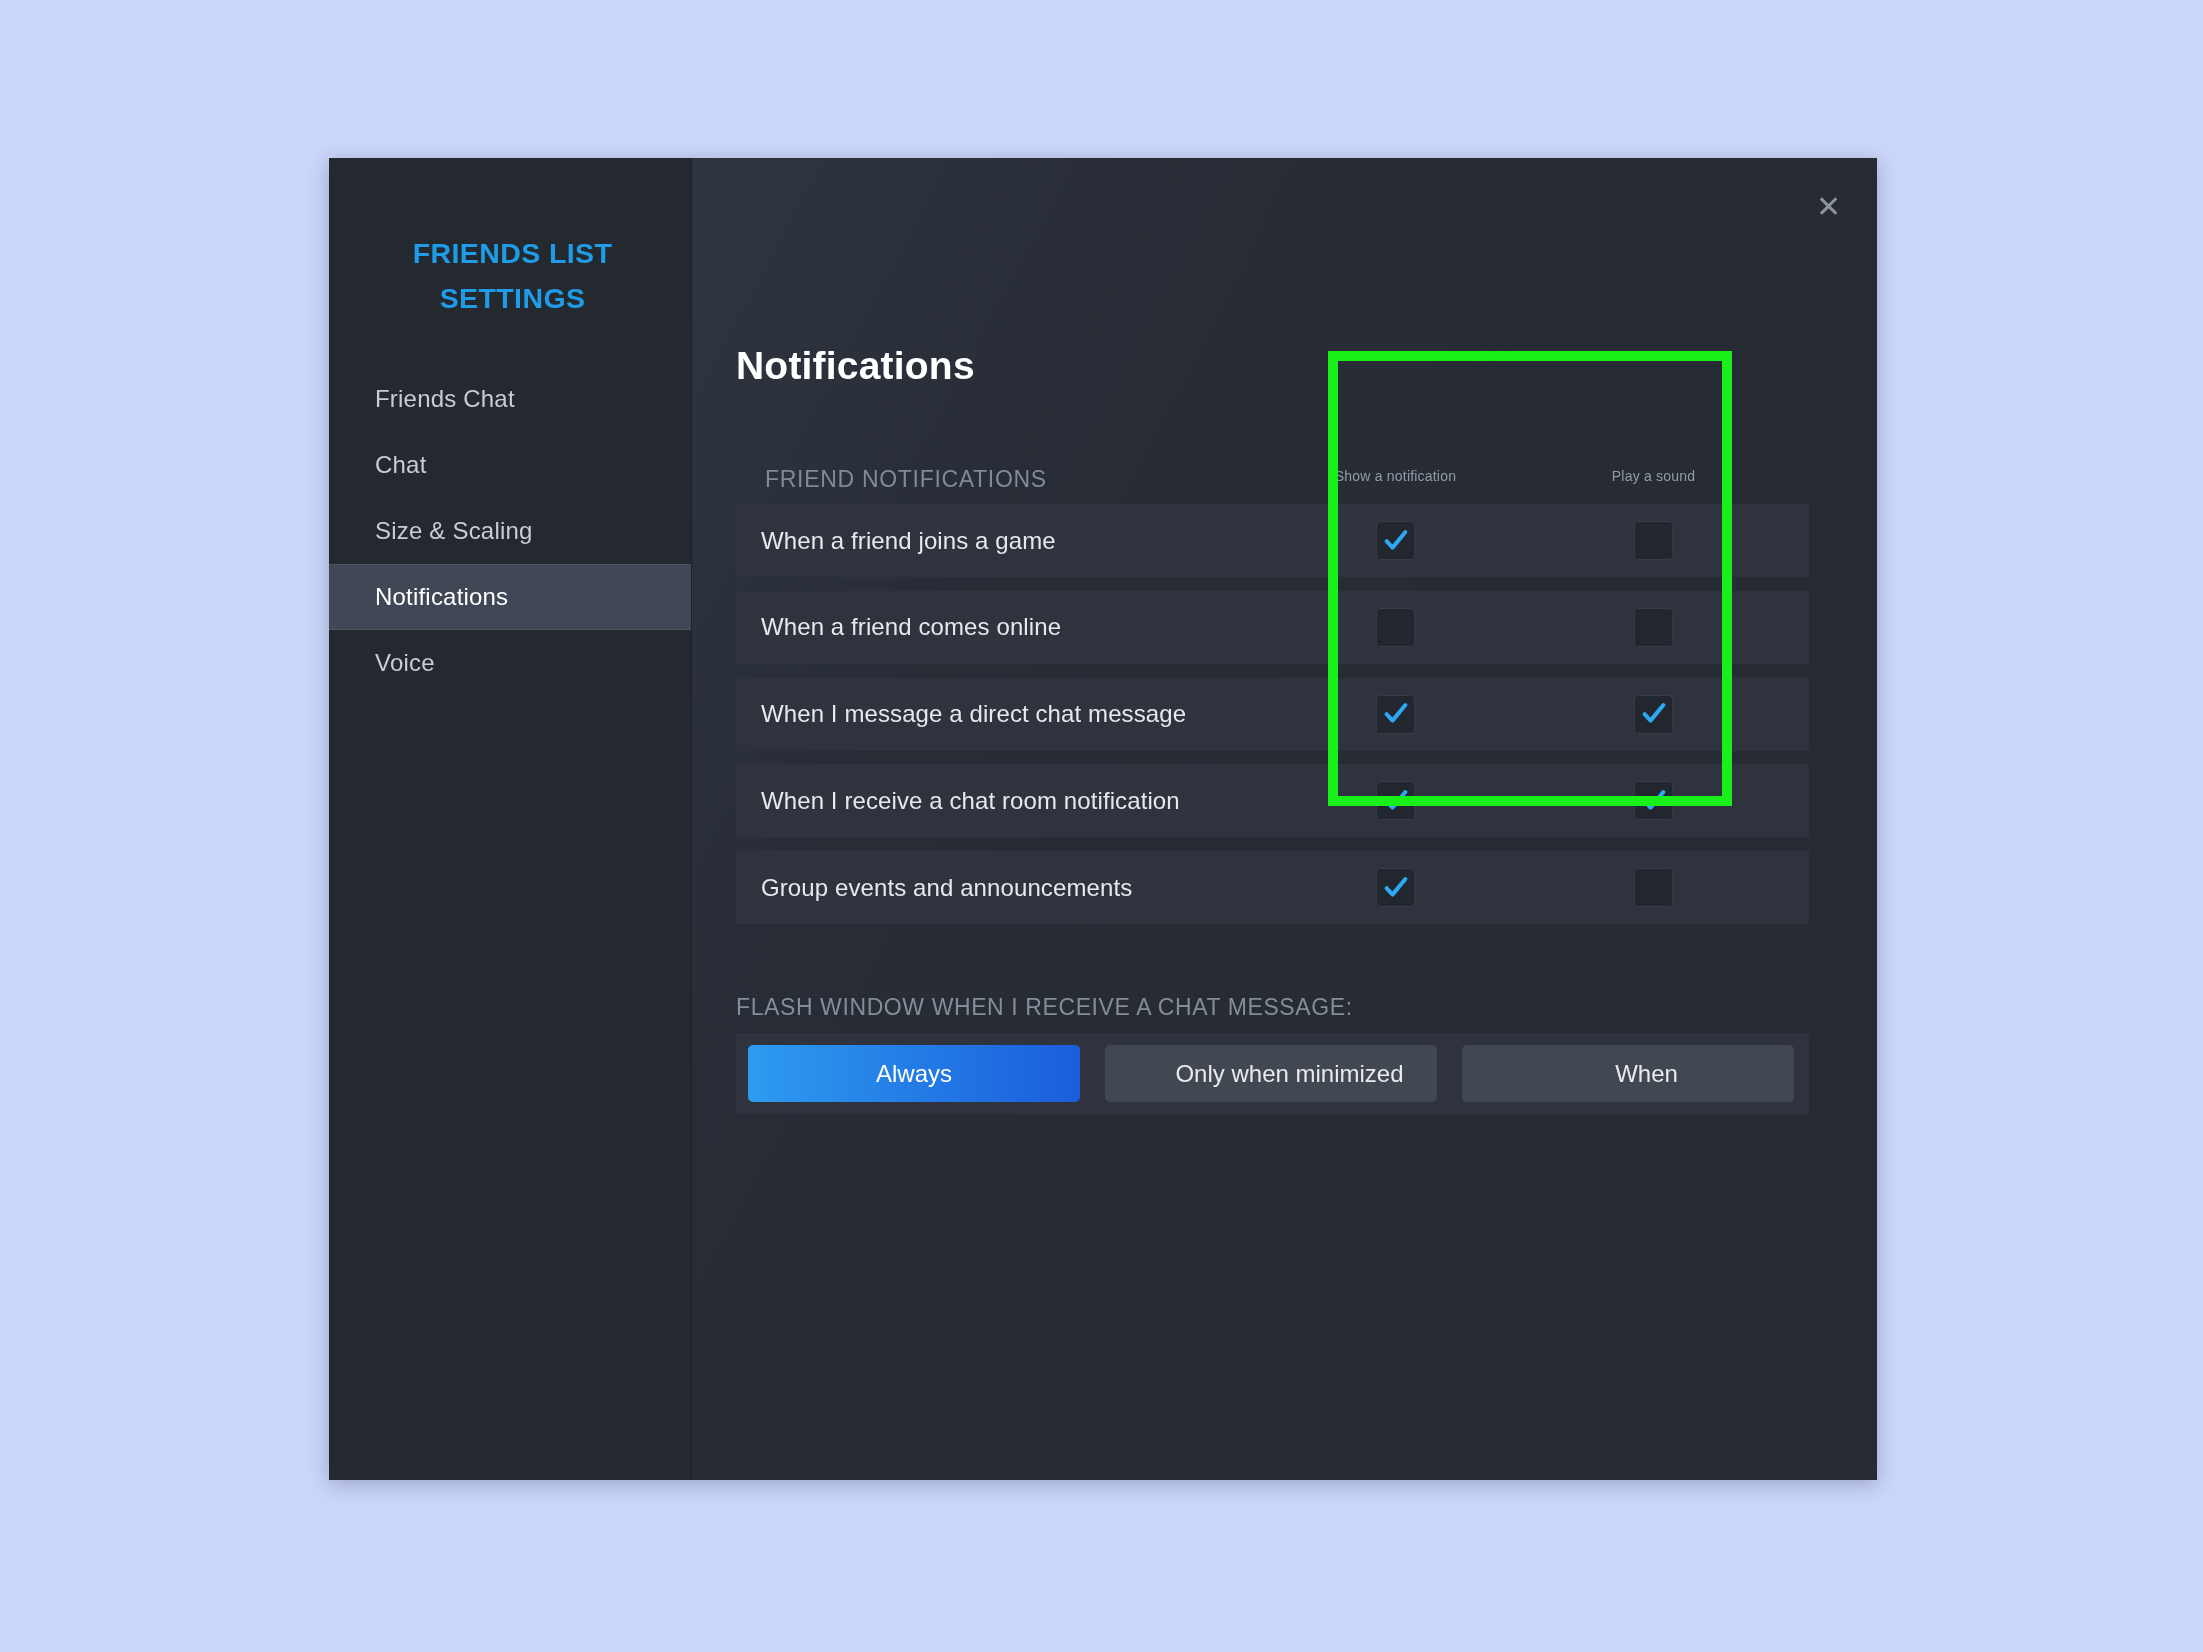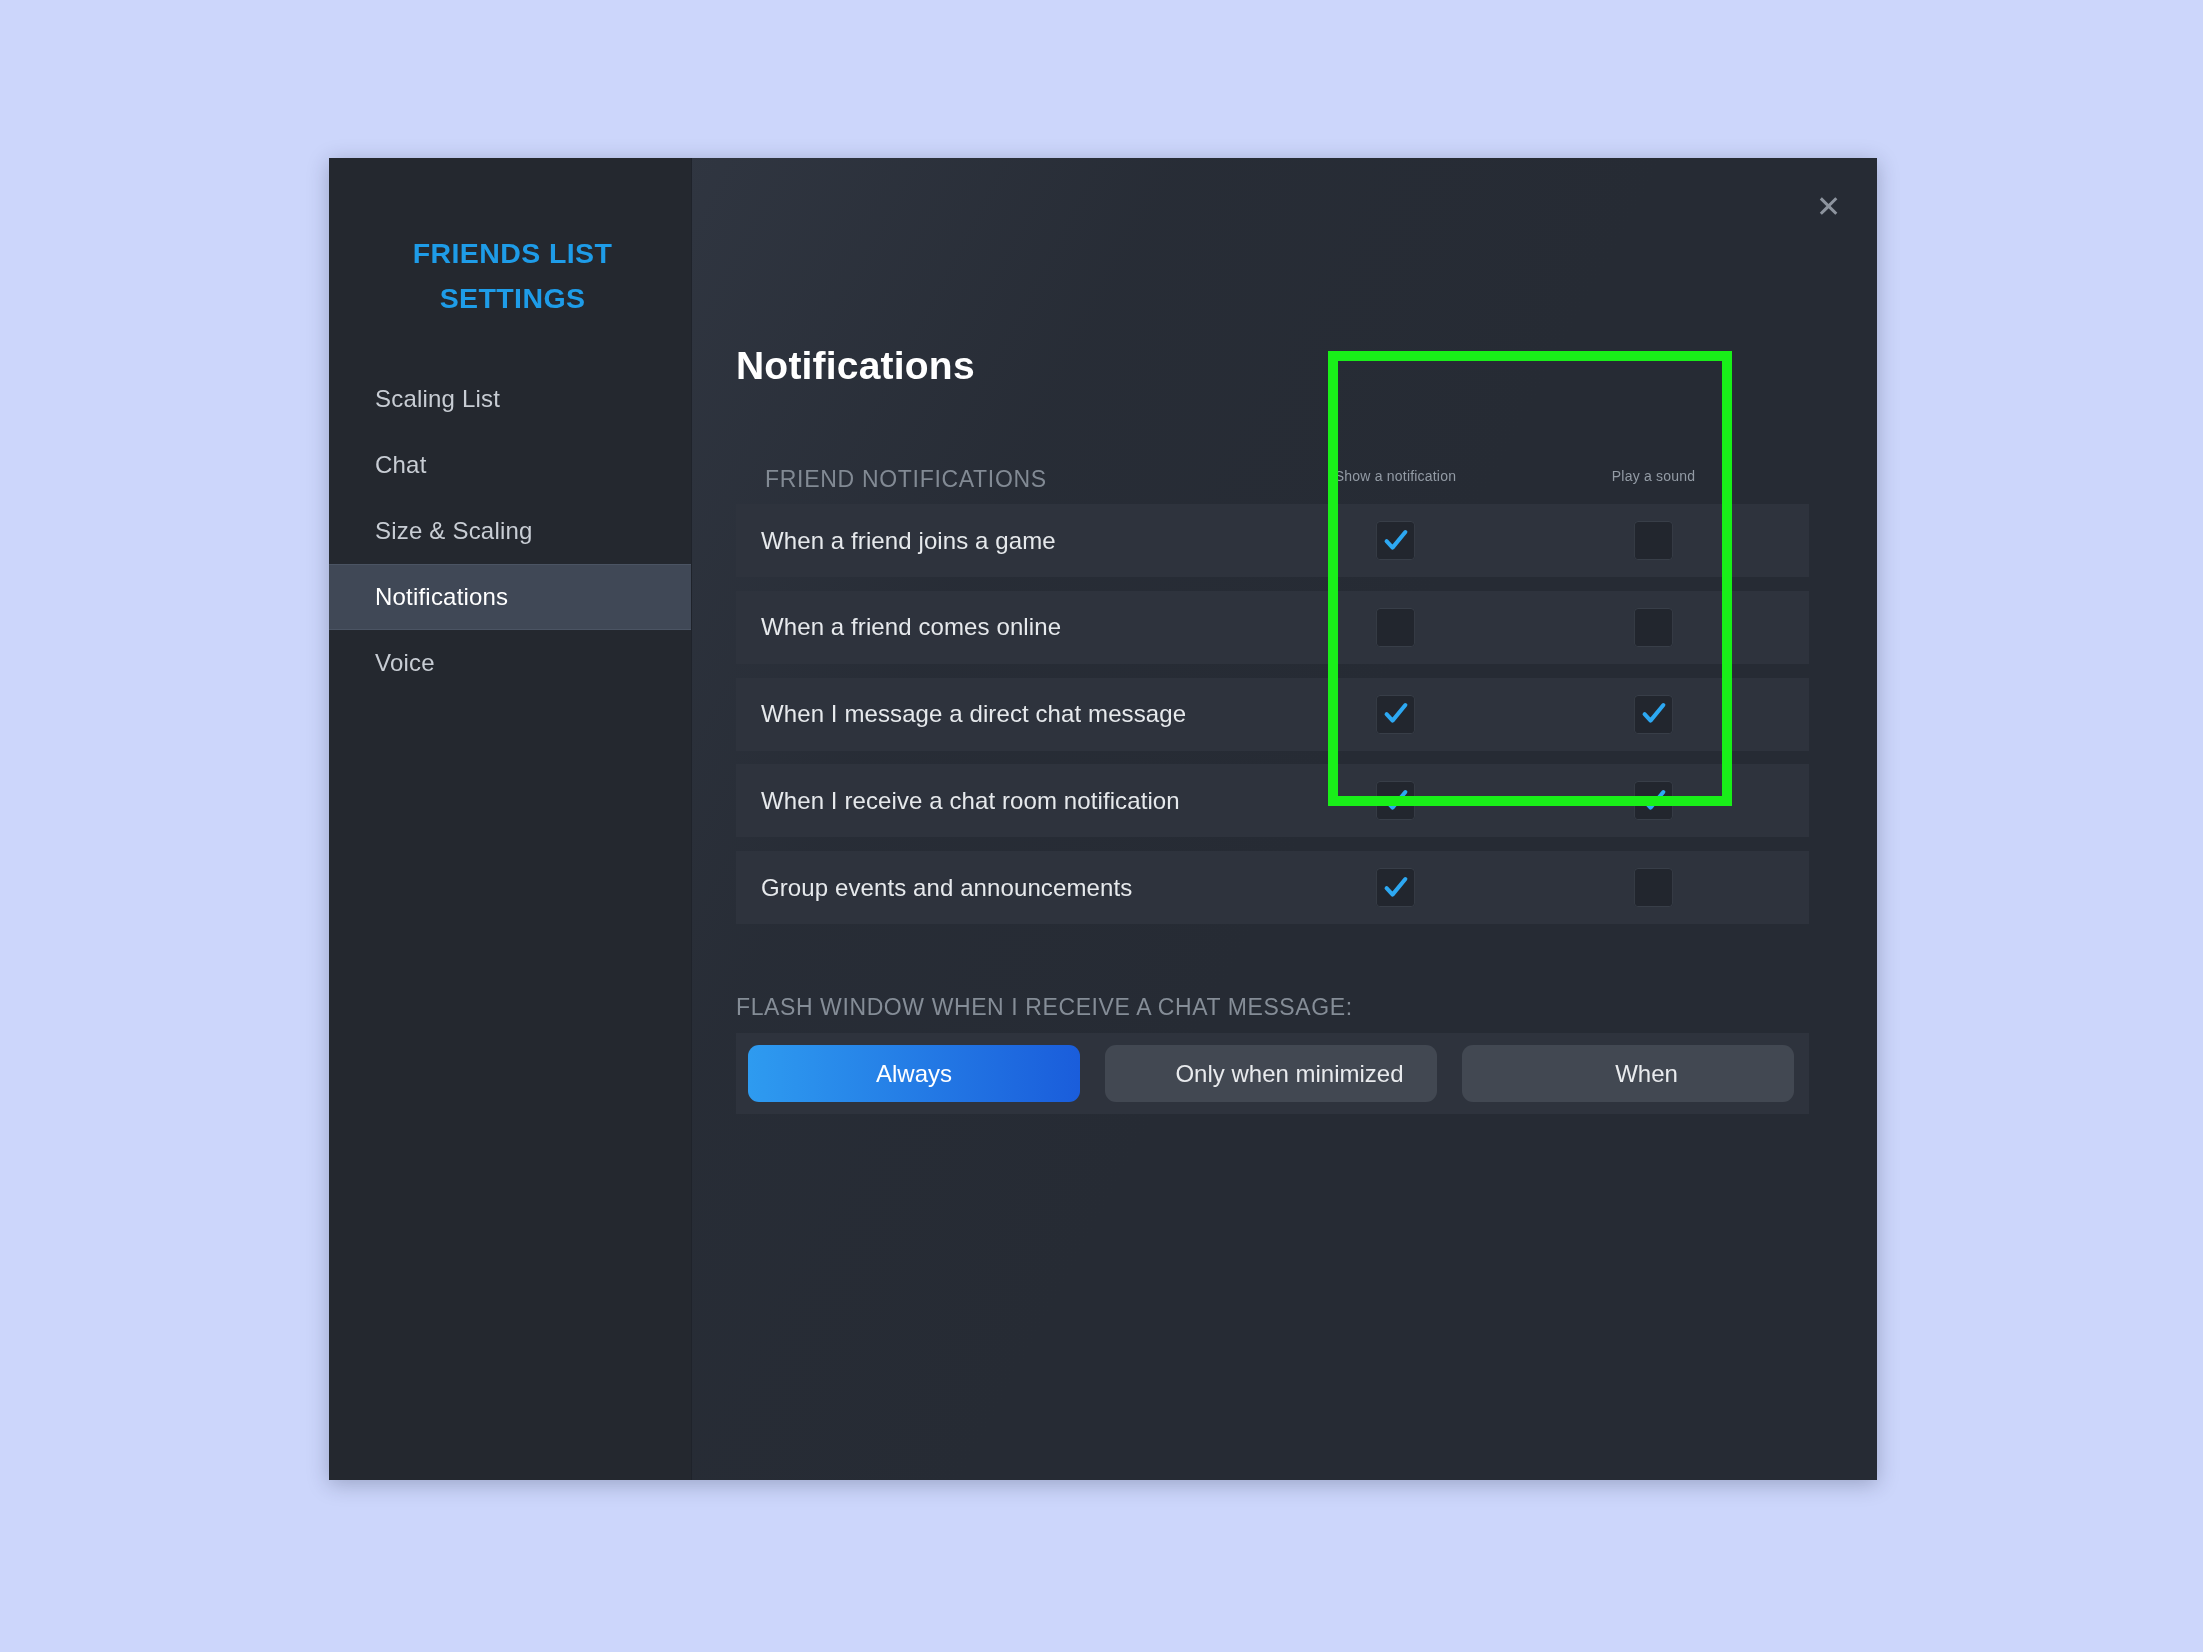--- a/index.html
+++ b/index.html
@@ -211,21 +211,21 @@
     height: 81px;
     background: #2e333d;
     display: flex;
     align-items: center;
     padding: 0 12px;
     box-sizing: border-box;
   }
 
   .seg {
     height: 57px;
-    border-radius: 11px;
+    border-radius: 5px;
     display: flex;
     align-items: center;
     justify-content: center;
     color: #e8eaed;
     font-size: 24px;
     background: #424852;
     cursor: pointer;
     box-sizing: border-box;
   }
   .seg + .seg { margin-left: 25px; padding-left: 37px; }
@@ -255,21 +255,21 @@
 
 <div id="root">
 
   <div class="dialog">
 
     <div class="sidebar">
       <div class="sidebar-title">FRIENDS LIST SETTINGS</div>
 
       <div class="sidebar-nav">
         <div class="nav-item">
-          <span>Scaling List</span>
+          <span>Friends Chat</span>
         </div>
         <div class="nav-item">
           <span>Chat</span>
         </div>
         <div class="nav-item">
           <span>Size &amp; Scaling</span>
         </div>
         <div class="nav-item selected">
           <span>Notifications</span>
         </div>

